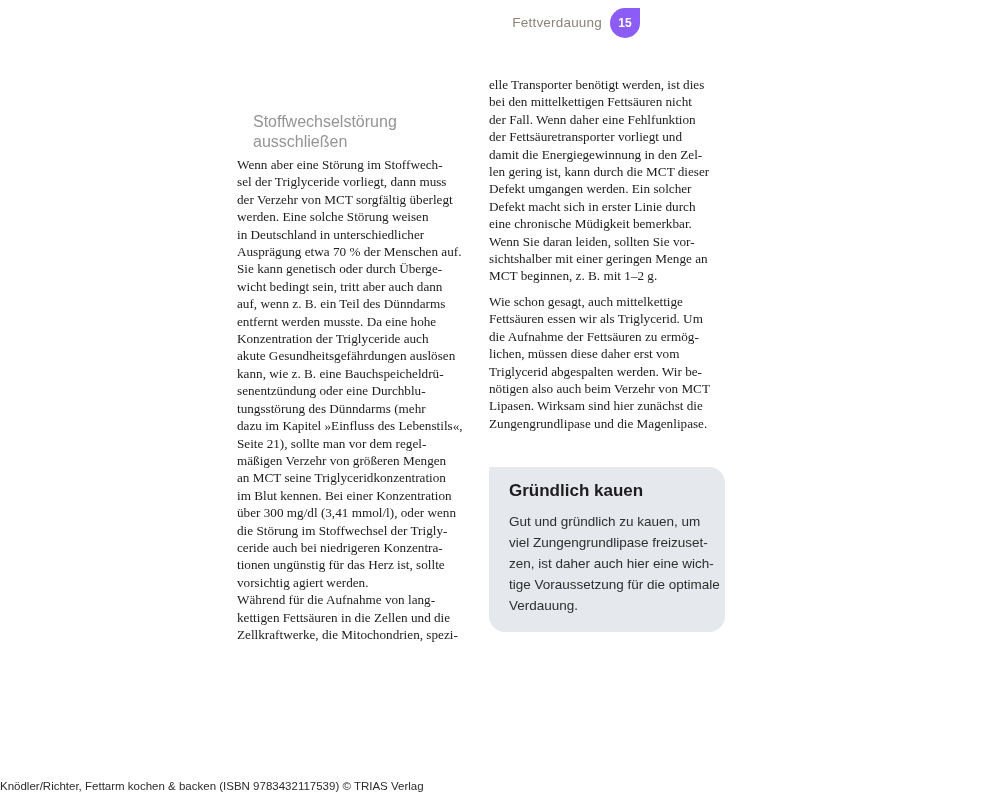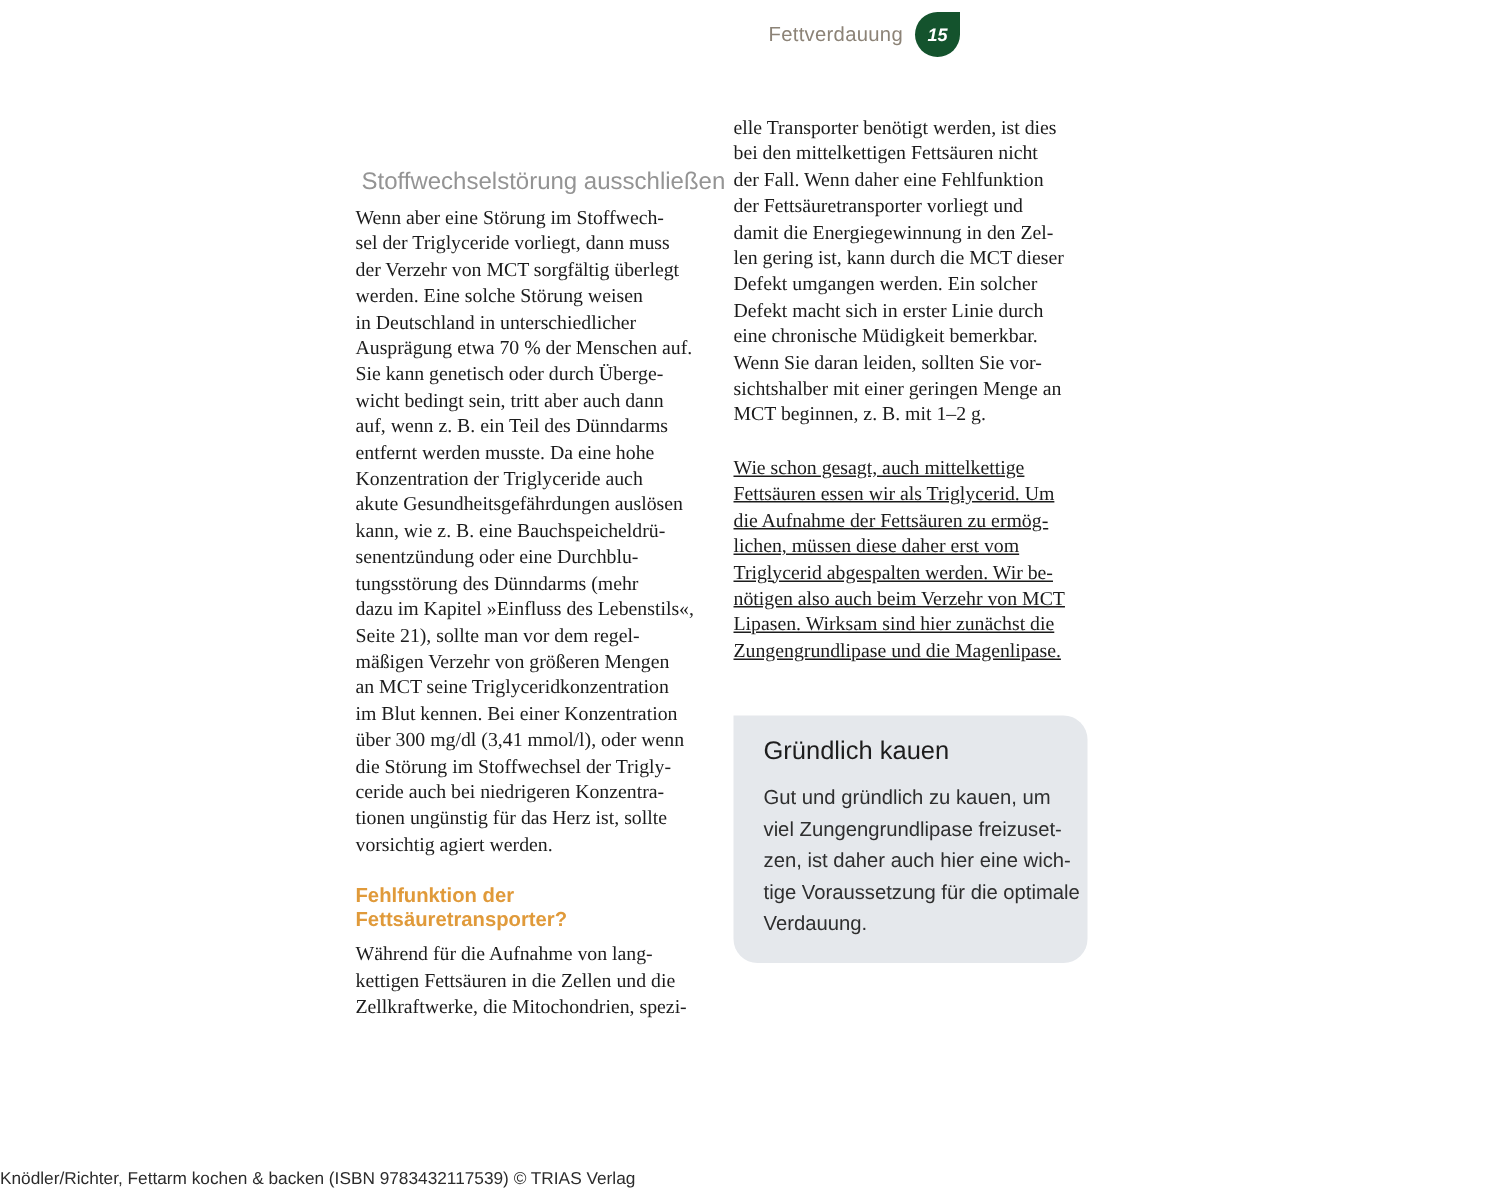--- a/index.html
+++ b/index.html
@@ -17,44 +17,44 @@
     position: absolute; top: 8px; left: 0; width: 640px; height: 30px;
   }
   .chapter-label {
     position: absolute; right: 38px; top: 7px;
     font-family: "Liberation Sans", "DejaVu Sans", sans-serif;
     font-size: 13.5px; color: #8c8377; letter-spacing: 0.2px;
   }
   .page-number-badge {
     position: absolute; right: 0; top: 0;
     width: 30px; height: 30px;
-    background: #14532d;
+    background: #8b5cf6;
     border-radius: 50% 0 50% 50%;
     display: flex; align-items: center; justify-content: center;
     font-family: "Liberation Sans", "DejaVu Sans", sans-serif;
-    font-size: 12px; font-weight: bold; color: #ffffff; font-style: italic;
+    font-size: 12px; font-weight: bold; color: #ffffff;
   }
 
   
   .col { position: absolute; top: 76px; }
   .col-left  { left: 237px; width: 250px; }
   .col-right { left: 489px; width: 250px; }
 
   .body-text {
     margin: 0;
     font-size: 13.2px;
     line-height: 17.4px;
     white-space: pre;
     color: #1c1c1c;
   }
   .para-gap   { margin-top: 34px; }
-  .para-gap-s { margin-top: 18px; text-decoration: underline; }
+  .para-gap-s { margin-top: 8px; }
 
   .section-heading {
-    margin: 36px 0 4px 4px;
+    margin: 36px 0 4px 16px;
     font-family: "Liberation Sans", "DejaVu Sans", sans-serif;
     font-size: 16px; line-height: 20px;
     color: #949494; font-weight: 400;
   }
   .sub-heading {
     margin: 18px 0 6px 0;
     font-family: "Liberation Sans", "DejaVu Sans", sans-serif;
     font-size: 13.5px; line-height: 16px;
     color: #e09a3a; font-weight: bold;
   }
@@ -63,21 +63,21 @@
   .info-box {
     margin-top: 35px;
     width: 236px; box-sizing: border-box;
     background: #e5e8ec;
     border-radius: 0 16px 16px 16px;
     padding: 13px 18px 16px 20px;
     font-family: "Liberation Sans", "DejaVu Sans", sans-serif;
   }
   .info-box-title {
     font-size: 17px; line-height: 22px;
-    color: #1d1d1d; margin: 0 0 9px 0; font-weight: 400;
+    color: #1d1d1d; margin: 0 0 9px 0; font-weight: 700;
   }
   .info-box-body {
     margin: 0;
     font-size: 13.5px; line-height: 21px;
     color: #2e2e2e;
     white-space: pre;
   }
 
   
   .page-footer {
@@ -115,21 +115,20 @@
 dazu im Kapitel »Einfluss des Lebenstils«,
 Seite 21), sollte man vor dem regel-
 mäßigen Verzehr von größeren Mengen
 an MCT seine Triglyceridkonzentration
 im Blut kennen. Bei einer Konzentration
 über 300 mg/dl (3,41 mmol/l), oder wenn
 die Störung im Stoffwechsel der Trigly-
 ceride auch bei niedrigeren Konzentra-
 tionen ungünstig für das Herz ist, sollte
 vorsichtig agiert werden.</p>
-  <h3 class="sub-heading">Fehlfunktion der Fettsäuretransporter?</h3>
   <p class="body-text">Während für die Aufnahme von lang-
 kettigen Fettsäuren in die Zellen und die
 Zellkraftwerke, die Mitochondrien, spezi-</p>
 </div>
 
 <div class="col col-right">
   <p class="body-text">elle Transporter benötigt werden, ist dies
 bei den mittelkettigen Fettsäuren nicht
 der Fall. Wenn daher eine Fehlfunktion
 der Fettsäuretransporter vorliegt und

